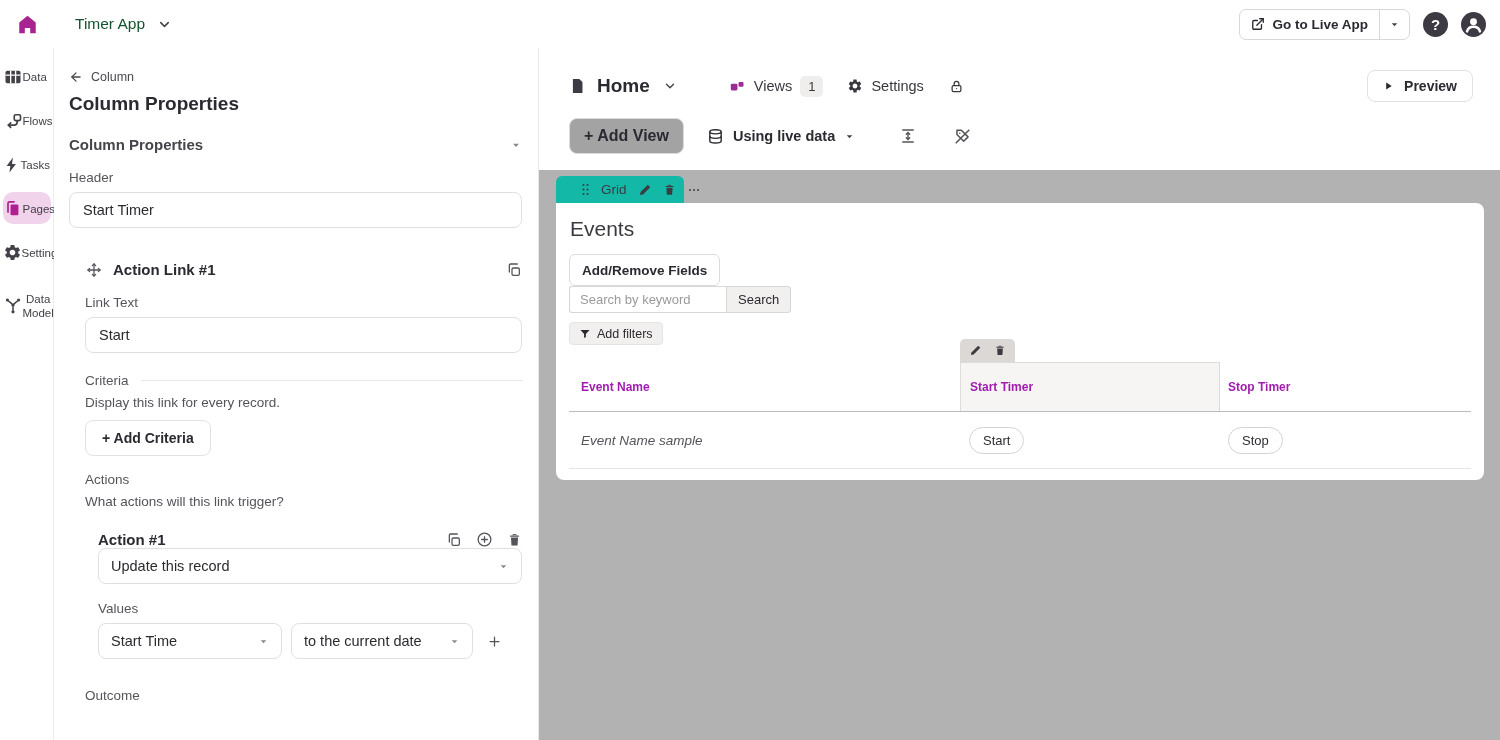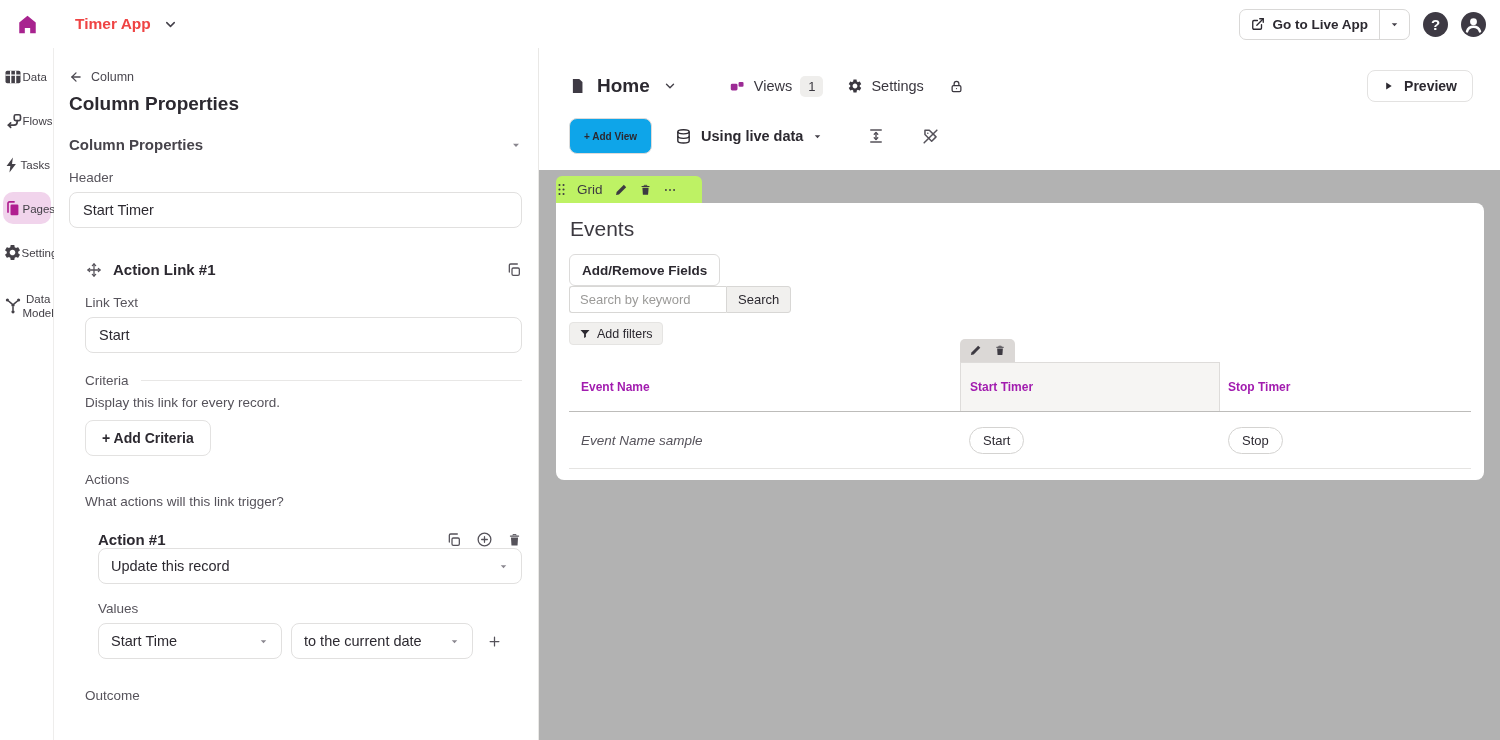--- a/index.html
+++ b/index.html
@@ -9,21 +9,21 @@
     font-family:"Liberation Sans", sans-serif;
     color:#2e2b33; background:#fff;
   }
   svg { display:block; }
   .app { width:1500px; height:740px; display:flex; flex-direction:column; }
 
   
   .topbar { height:48px; flex:0 0 48px; display:flex; align-items:center; justify-content:space-between; padding:0 14px 0 16px; background:#fff; }
   .tb-left { display:flex; align-items:center; }
   .home-btn { color:#a8238f; display:flex; align-items:center; cursor:pointer; }
-  .app-title { font-size:15.5px; font-weight:bold; margin-left:36px; color:#ef4444; }
+  .app-title { font-size:15.5px; font-weight:normal; margin-left:36px; color:#14532d; }
   .tb-caret { margin-left:12px; color:#44414a; display:flex; }
   .tb-right { display:flex; align-items:center; gap:13px; }
   .live-btn { display:flex; align-items:stretch; border:1px solid #d9d8d7; border-radius:7px; height:31px; background:#fff; overflow:hidden; }
   .live-main { display:flex; align-items:center; gap:8px; padding:0 11px; font-size:13.5px; font-weight:bold; color:#2c2930; cursor:pointer; }
   .live-split { display:flex; align-items:center; padding:0 9px; border-left:1px solid #d9d8d7; color:#44414a; cursor:pointer; }
   .circle-btn { width:25px; height:25px; border-radius:50%; background:#3e3a44; color:#fff; display:flex; align-items:center; justify-content:center; font-size:15px; font-weight:bold; cursor:pointer; }
 
   
   .body { flex:1; display:flex; min-height:0; }
 
@@ -67,27 +67,27 @@
   .mh-left { display:flex; align-items:center; }
   .page-group { display:flex; align-items:center; gap:11px; cursor:pointer; }
   .page-title { font-size:19px; font-weight:bold; color:#2c2930; }
   .mh-item { display:flex; align-items:center; gap:8px; font-size:14.5px; color:#3a373f; cursor:pointer; }
   .views-group { margin-left:52px; }
   .badge { background:#efeeec; border-radius:5px; padding:3px 8px; font-size:13px; color:#3a373f; }
   .settings-group { margin-left:24px; }
   .lock-btn { margin-left:25px; color:#3a373f; cursor:pointer; }
   .preview-btn { display:flex; align-items:center; gap:10px; height:32px; border:1px solid #e3e2e1; border-radius:8px; background:#fff; padding:0 15px; font-size:14px; font-weight:bold; color:#2c2930; cursor:pointer; }
   .mh-row2 { display:flex; align-items:center; margin-top:16px; }
-  .add-view-btn { display:inline-flex; align-items:center; height:36px; border:1px solid #dcdbda; border-radius:8px; background:#0ea5e9; padding:0 14px; font-size:10px; font-weight:bold; color:#2c2930; cursor:pointer; }
+  .add-view-btn { display:inline-flex; align-items:center; height:36px; border:1px solid #dcdbda; border-radius:8px; background:#a3a3a3; padding:0 14px; font-size:16px; font-weight:bold; color:#2c2930; cursor:pointer; }
   .live-data { display:flex; align-items:center; gap:9px; margin-left:23px; font-size:14.5px; font-weight:bold; color:#2c2930; cursor:pointer; }
   .tool-ic { margin-left:44px; color:#55525a; cursor:pointer; }
 
   
   .canvas { flex:1; background:#b2b2b2; padding:6px 16px 0 17px; overflow:hidden; }
-  .grid-tab { width:146px; height:27px; background:#bef264; border-radius:6px 6px 0 0; display:flex; align-items:center; gap:11px; padding:0 1px; color:#3d3a42; cursor:pointer; }
+  .grid-tab { width:128px; height:27px; background:#14b8a6; border-radius:6px 6px 0 0; display:flex; align-items:center; gap:11px; padding:0 25px; color:#3d3a42; cursor:pointer; }
   .grid-tab-label { font-size:13.5px; color:#3d3a42; }
   .card { width:928px; height:277px; background:#fff; border-radius:0 8px 8px 8px; padding:9px 13px 0; position:relative; }
   .card-title { font-size:21px; color:#3c3940; margin:5px 0 0 1px; font-weight:normal; }
   .arf-btn { display:inline-flex; align-items:center; height:32px; border:1px solid #dcdbda; border-radius:6px; background:#fff; padding:0 12px; font-size:13.5px; font-weight:bold; color:#2c2930; margin-top:13px; cursor:pointer; }
   .search-row { display:flex; height:27px; }
   .search-input { width:157px; border:1px solid #d8d7d5; border-right:none; border-radius:3px 0 0 3px; padding:0 10px; font-size:13px; font-family:"Liberation Sans", sans-serif; color:#2c2930; outline:none; }
   .search-input::placeholder { color:#9b9a98; }
   .search-btn { border:1px solid #d8d7d5; background:#f1f0ee; border-radius:0 3px 3px 0; padding:0 11px; font-size:13px; color:#2c2930; display:flex; align-items:center; cursor:pointer; }
   .filters-row { margin-top:9px; }
   .add-filters-btn { display:inline-flex; align-items:center; gap:6px; height:23px; background:#f1f0ee; border:1px solid #e5e4e2; border-radius:4px; padding:0 9px; font-size:12.5px; color:#2c2930; cursor:pointer; }

